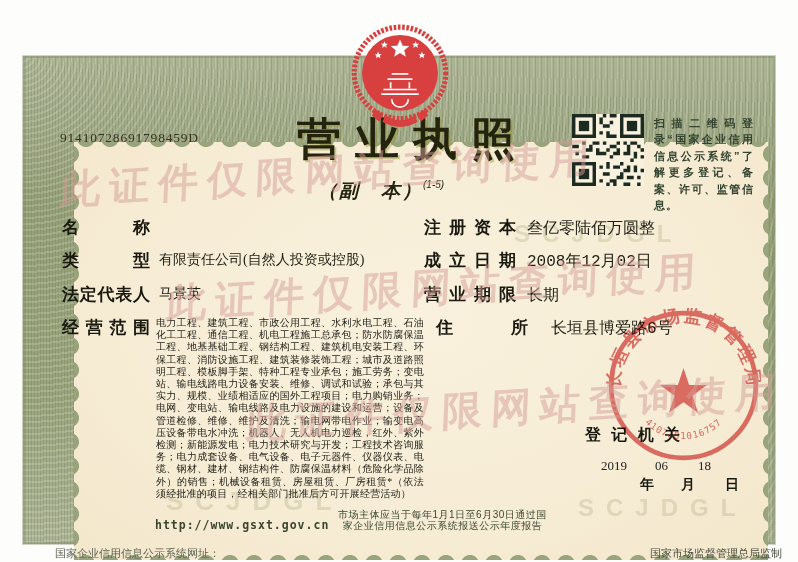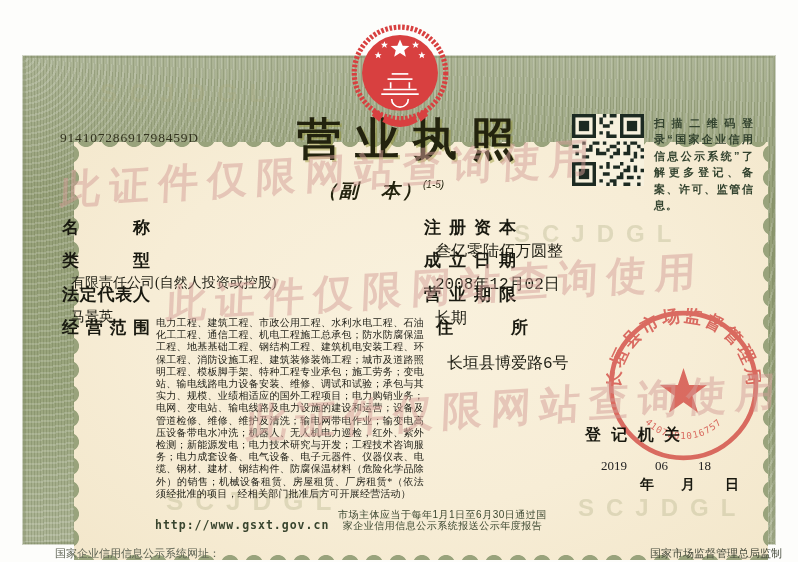--- a/index.html
+++ b/index.html
@@ -47,21 +47,21 @@
   .title{position:absolute;left:268px;top:110px;width:290px;text-align:center;z-index:4;
     font-size:44px;font-weight:bold;letter-spacing:14px;color:#23230e;
     text-shadow:2px 2px 0 rgba(150,150,50,.45);}
   .subtitle{position:absolute;left:318px;top:178px;z-index:4;font-size:19px;font-weight:bold;
     color:#23230e;letter-spacing:2px;font-style:italic;}
   .copynote{font-size:10px;vertical-align:9px;font-weight:normal;letter-spacing:0;}
   .qr{position:absolute;left:572px;top:114px;width:72px;height:72px;z-index:4;}
   .qrcap{position:absolute;left:654px;top:115px;width:100px;z-index:4;font-size:11px;
     line-height:16.4px;letter-spacing:1.1px;color:#33432f;text-align:justify;font-weight:bold;}
   
-  .row{position:absolute;display:flex;z-index:4;flex-direction:column;}
+  .row{position:absolute;display:flex;z-index:4;}
   .flabel{display:inline-block;width:88px;text-align:justify;text-align-last:justify;
     font-weight:bold;font-size:17px;color:#191910;flex:none;}
   .rlabel{display:inline-block;width:92px;text-align:justify;text-align-last:justify;
     font-weight:bold;font-size:17px;color:#191910;flex:none;}
   .fval{font-family:"Liberation Serif",serif;font-size:14px;color:#1e1e14;
     margin-left:9px;padding-top:2px;}
   .rval{font-family:Liberation Mono, monospace;font-size:16px;color:#1e1e14;
     margin-left:11px;padding-top:2px;}
   .rowL1{left:62px;top:216px;} .rowL2{left:62px;top:249px;} .rowL3{left:62px;top:283px;}
   .rowL4{left:62px;top:316px;}

